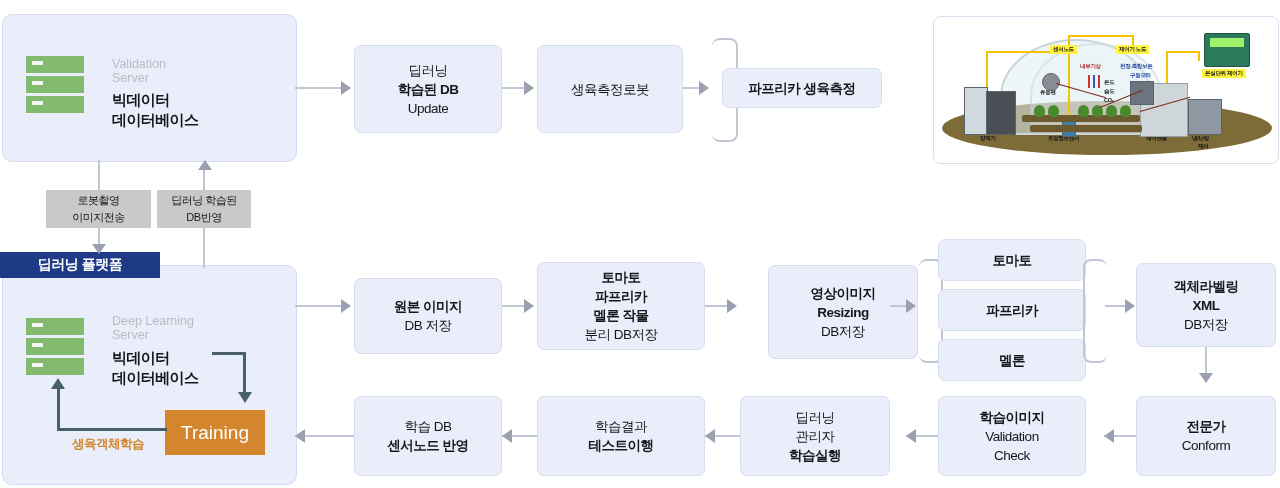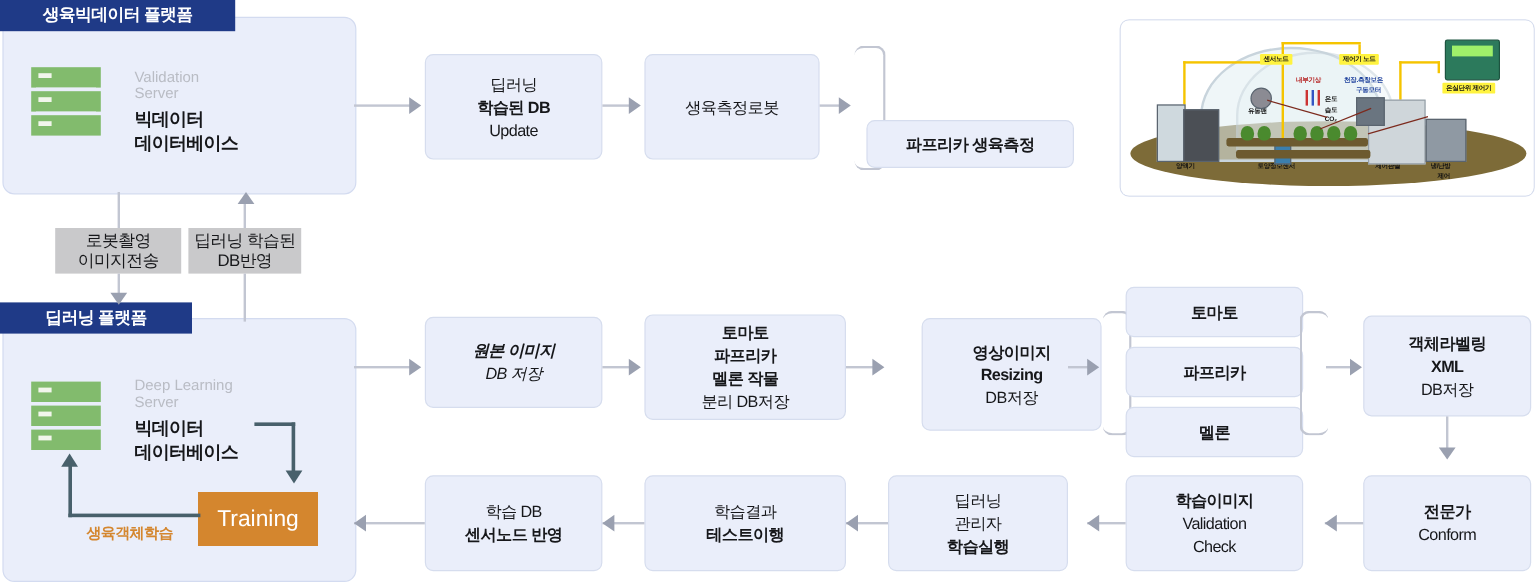--- a/index.html
+++ b/index.html
@@ -23,21 +23,21 @@
             letter-spacing:-0.6px;white-space:nowrap;}
 
   
   .box{position:absolute;background:#eaeefa;border:1px solid #d6ddee;border-radius:7px;
        display:flex;align-items:center;justify-content:center;text-align:center;
        font-size:13.5px;color:#16171a;line-height:19px;letter-spacing:-0.5px;box-sizing:border-box;}
   .box b{font-weight:bold;}
   .box .lt{font-weight:normal;}
 
   
-  .chip{position:absolute;background:#c9c9cb;color:#16171a;font-size:14px;line-height:17px;
+  .chip{position:absolute;background:#c9c9cb;color:#16171a;font-size:11px;line-height:17px;
         text-align:center;display:flex;align-items:center;justify-content:center;
         letter-spacing:-0.5px;box-sizing:border-box;}
 
   
   .training{position:absolute;background:#d4862e;color:#ffffff;font-size:19px;
             display:flex;align-items:center;justify-content:center;}
   .cyc-label{position:absolute;color:#d4862e;font-size:12.5px;font-weight:bold;
              letter-spacing:-0.5px;white-space:nowrap;}
 
   
@@ -77,21 +77,20 @@
   .gh-ctrl{position:absolute;background:#cfd6da;border:1px solid #96a0a8;}
   .gh-mon{position:absolute;background:#2c7a5c;border:1px solid #1d5440;border-radius:2px;}
   .gh-mon-s{position:absolute;background:#9ff06a;}
 </style>
 </head>
 <body>
 
 <div id="stage">
 
   <div class="panel" style="left:2px;top:14px;width:293px;height:146px;"></div>
-  <div class="panel-title" style="left:0px;top:0px;width:172px;">생육빅데이터 플랫폼</div>
 
   <div class="server-ico" style="left:26px;top:56px;">
     <div class="band" style="top:0px;"></div>
     <div class="gap" style="top:17px;"></div>
     <div class="band" style="top:20px;"></div>
     <div class="gap" style="top:37px;"></div>
     <div class="band" style="top:40px;"></div>
     <div class="led" style="top:5px;"></div>
     <div class="led" style="top:25px;"></div>
     <div class="led" style="top:45px;"></div>
@@ -159,21 +158,21 @@
   <div class="arw arw-r" style="left:524px;top:81px;"></div>
 
   <div class="box" style="left:537px;top:45px;width:146px;height:88px;">
     <span>생육측정로봇</span>
   </div>
 
   <div class="hline" style="left:683px;top:87px;width:18px;height:2px;"></div>
   <div class="arw arw-r" style="left:699px;top:81px;"></div>
   <div class="bracket" style="left:712px;top:38px;width:24px;height:100px;border-left:none;"></div>
 
-  <div class="box" style="left:722px;top:68px;width:173px;height:40px;margin-top:32px;">
+  <div class="box" style="left:722px;top:68px;width:160px;height:40px;">
     <span><b>파프리카 생육측정</b></span>
   </div>
 
   <div class="photo" style="left:933px;top:16px;width:344px;height:146px;">
     <div class="gh-sky"></div>
     <div class="gh-ground" style="left:8px;top:84px;width:330px;height:54px;"></div>
     <div class="gh-house" style="left:66px;top:22px;width:148px;height:92px;"></div>
     <div class="gh-house" style="left:96px;top:26px;width:128px;height:84px;opacity:.55;"></div>
 
     <div class="gh-yline" style="left:52px;top:34px;width:2px;height:44px;"></div>
@@ -230,21 +229,21 @@
     <div class="gh-plant" style="left:186px;top:88px;width:11px;height:12px;"></div>
 
     <div class="gh-rline" style="left:122px;top:66px;width:52px;transform:rotate(16deg);"></div>
     <div class="gh-rline" style="left:166px;top:90px;width:46px;transform:rotate(-22deg);"></div>
     <div class="gh-rline" style="left:206px;top:94px;width:52px;transform:rotate(-16deg);"></div>
   </div>
 
   <div class="hline" style="left:295px;top:305px;width:48px;height:2px;"></div>
   <div class="arw arw-r" style="left:341px;top:299px;"></div>
 
-  <div class="box" style="left:354px;top:264px;width:148px;height:76px;flex-direction:column;font-style:italic;">
+  <div class="box" style="left:354px;top:278px;width:148px;height:76px;flex-direction:column;">
     <span><b>원본 이미지</b></span>
     <span class="lt">DB 저장</span>
   </div>
 
   <div class="hline" style="left:502px;top:305px;width:24px;height:2px;"></div>
   <div class="arw arw-r" style="left:524px;top:299px;"></div>
 
   <div class="box" style="left:537px;top:262px;width:168px;height:88px;flex-direction:column;">
     <span><b>토마토</b></span>
     <span><b>파프리카</b></span>

